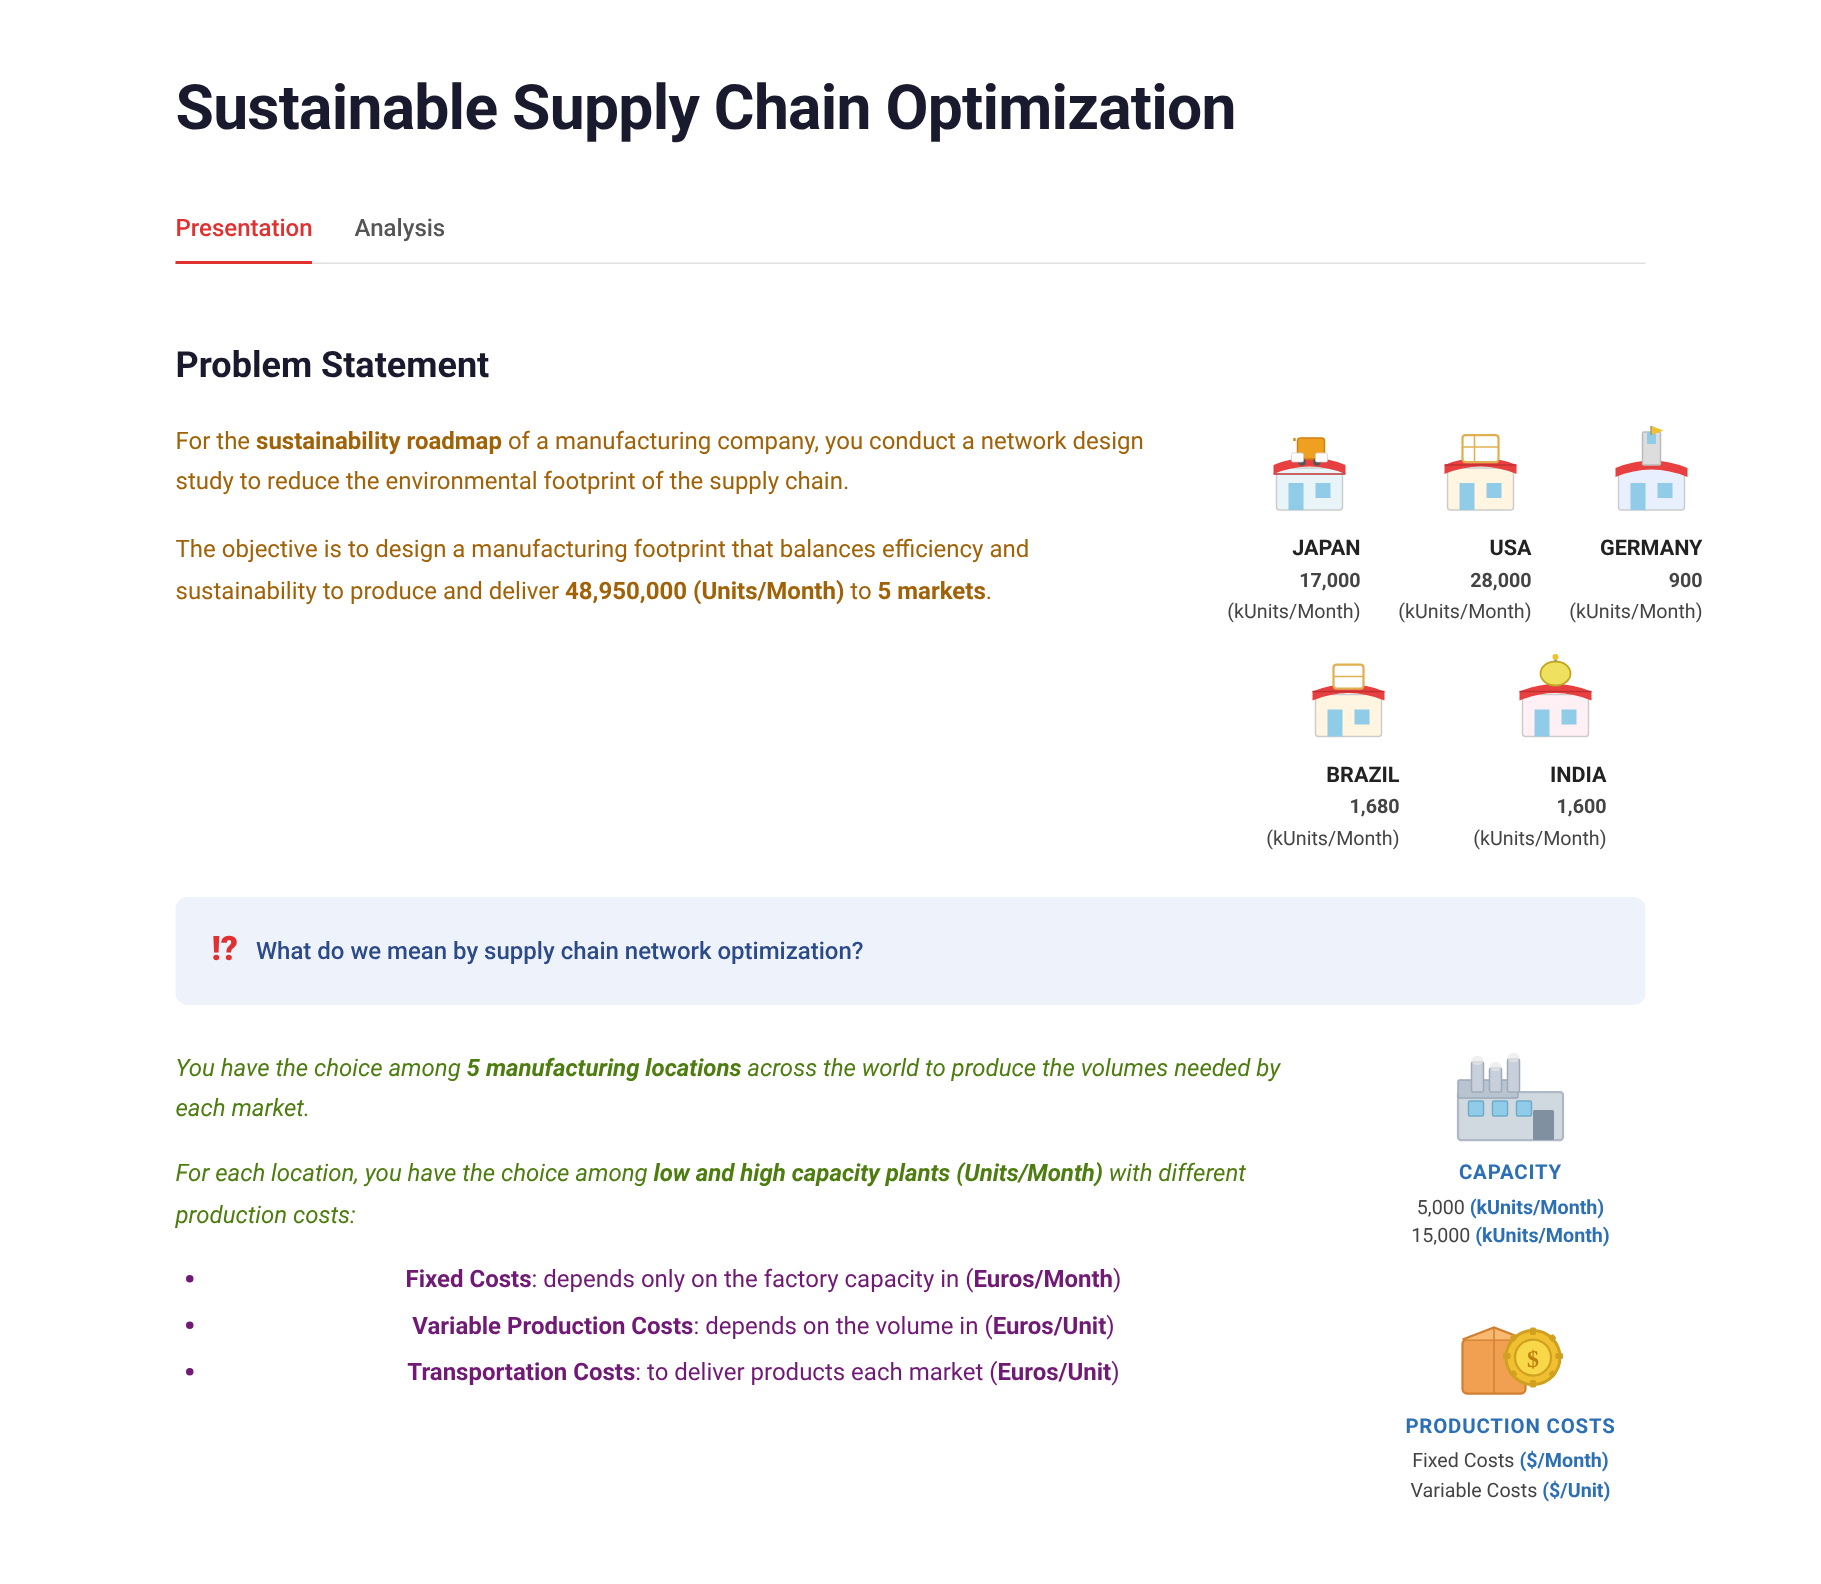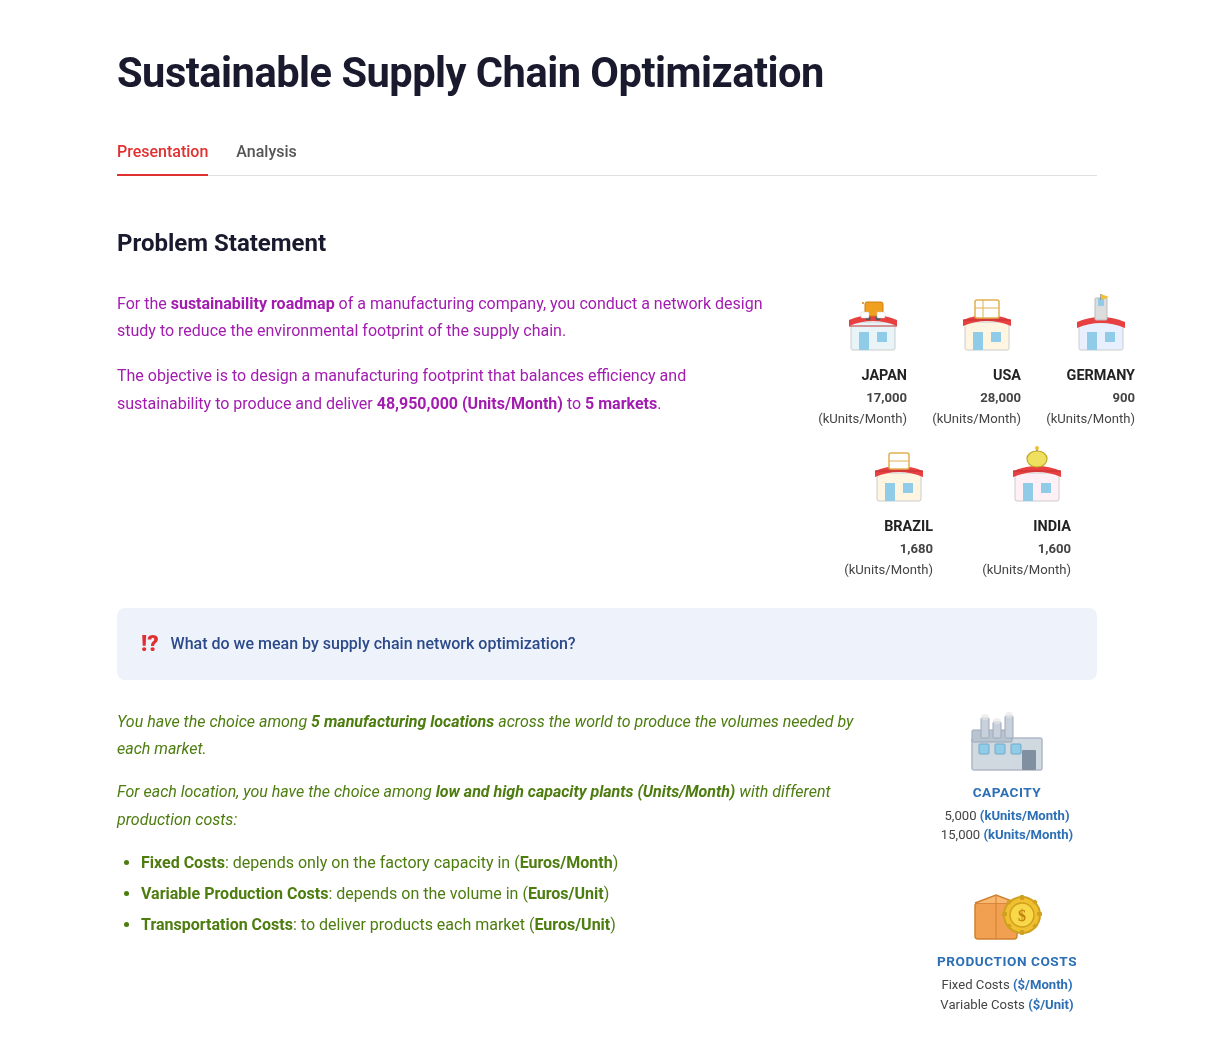--- a/index.html
+++ b/index.html
@@ -38,39 +38,39 @@
       margin-bottom: -1.5px;
       text-decoration: none;
     }
     .tab.active {
       color: #e03030;
       border-bottom-color: #e03030;
     }
     .section-title {
       font-size: 1.5rem;
       font-weight: 700;
-      margin-bottom: 28px;
+      margin-bottom: 18px;
       color: #1a1a2e;
     }
     .main-layout {
       display: flex;
       gap: 40px;
       margin-bottom: 28px;
     }
     .left-col {
       flex: 1 1 0;
     }
     .right-col {
       width: 280px;
       flex-shrink: 0;
     }
     .problem-text {
       font-size: 1rem;
       line-height: 1.7;
-      color: #a21caf;
+      color: #a16207;
       margin-bottom: 18px;
     }
     .problem-text b {
       font-weight: 700;
     }
     .markets-grid {
       display: flex;
       flex-direction: column;
       gap: 12px;
     }
@@ -178,22 +178,23 @@
       font-style: italic;
     }
     .body-text b { font-weight: 700; }
     ul.cost-list {
       margin-left: 24px;
       margin-bottom: 18px;
     }
     ul.cost-list li {
       font-size: 1rem;
       line-height: 1.7;
-      color: #4d7c0f;
+      color: #701a75;
       margin-bottom: 4px;
+      text-align: center;
     }
     ul.cost-list li b { font-weight: 700; }
 
     
     .shop-svg { width: 64px; height: 64px; }
   </style>
 </head>
 <body>
 
 <div class="page-container">

